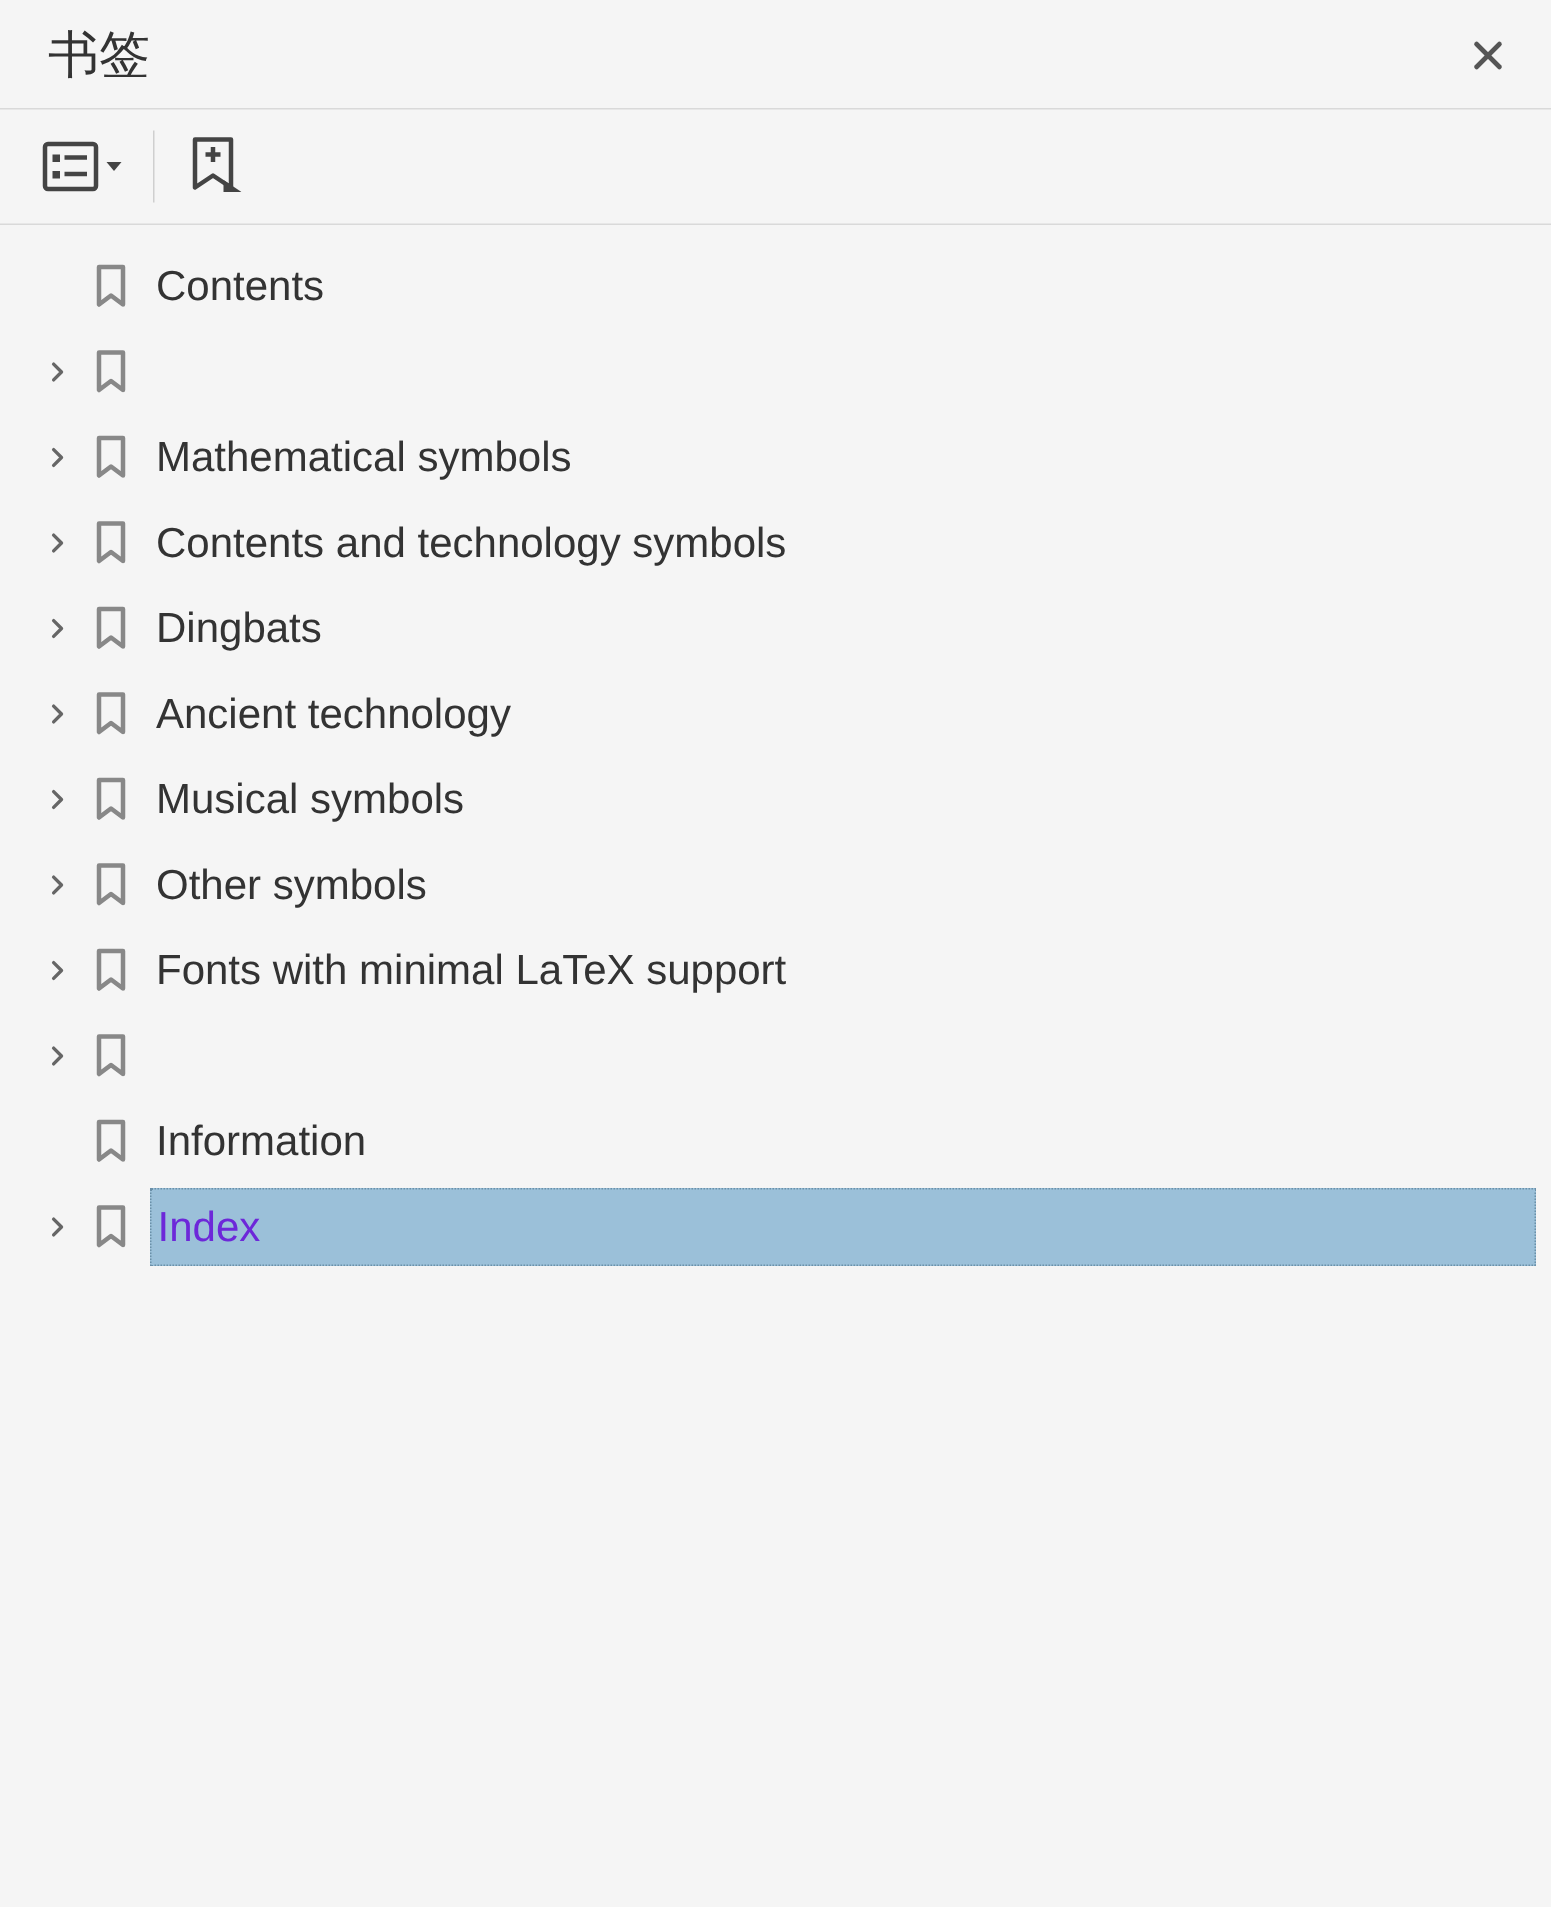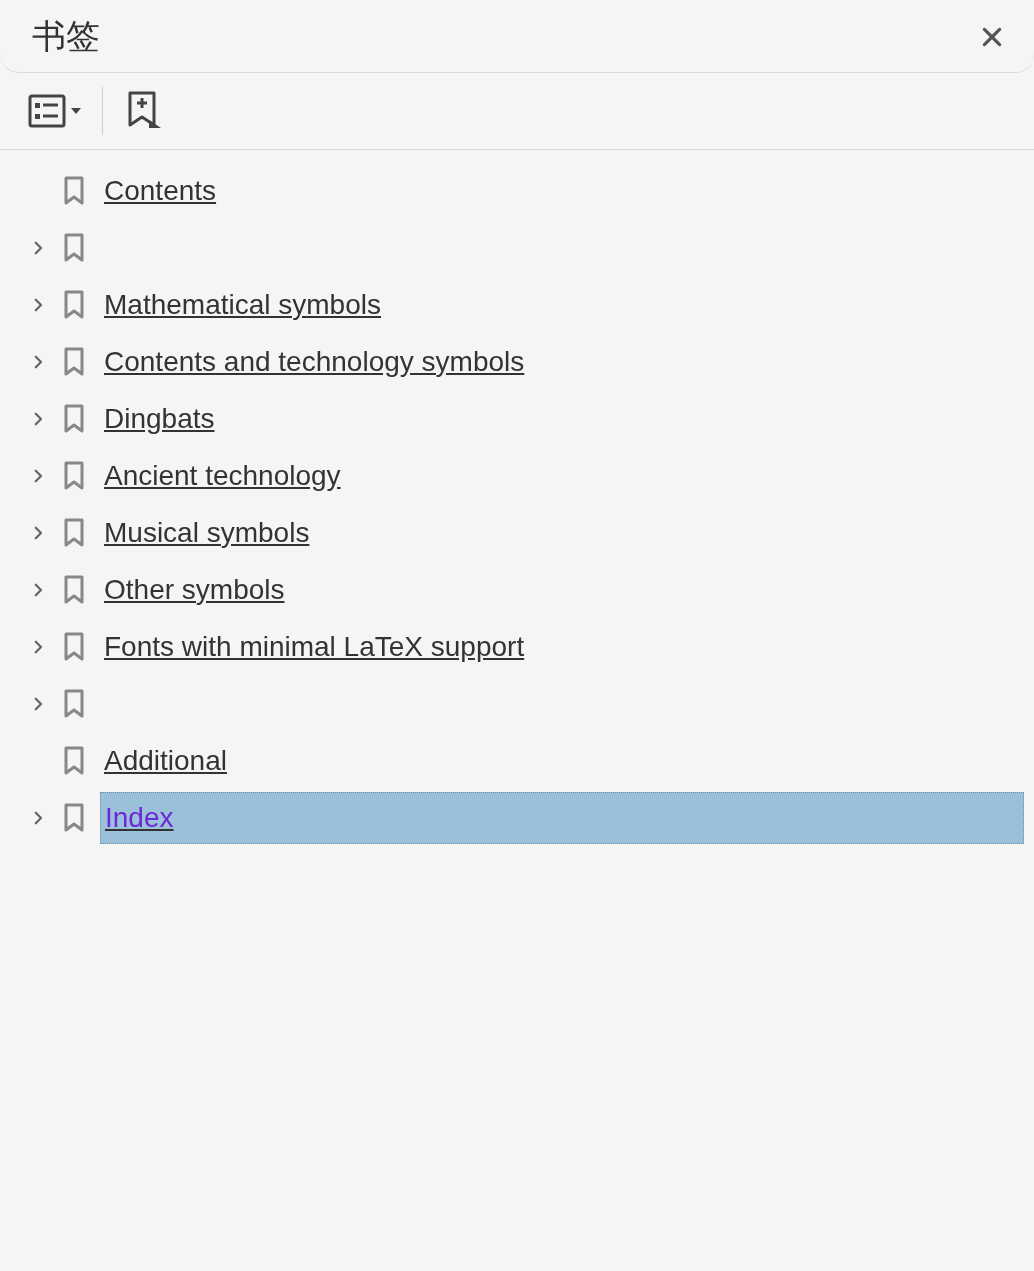--- a/index.html
+++ b/index.html
@@ -15,21 +15,20 @@
   .panel {
     width: 1034px;
     box-sizing: border-box;
   }
   .header {
     display: flex;
     align-items: center;
     justify-content: space-between;
     padding: 14px 22px 12px 32px;
     border-bottom: 1px solid #d9d9d9;
-    border-radius: 19px;
   }
   .title {
     font-size: 34px;
     color: #333;
   }
   .close-btn {
     width: 40px;
     height: 40px;
     display: flex;
     align-items: center;
@@ -85,21 +84,20 @@
     flex-shrink: 0;
   }
   .label-wrap {
     flex: 1;
     height: 100%;
     display: flex;
     align-items: center;
     padding-left: 4px;
     box-sizing: border-box;
     margin-right: 10px;
-    text-decoration: underline;
   }
   .label {
     font-size: 28px;
     color: #333;
     cursor: pointer;
   }
   .hover .label {
     text-decoration: underline;
   }
   .selected {
@@ -292,21 +290,21 @@
         </span>
       </div>
       <div class="row">
         <span class="chevron-slot"></span>
         <span class="bm-icon">
           <svg width="24" height="30" viewBox="0 0 24 30" fill="none" stroke="currentColor" stroke-width="3" stroke-linejoin="round">
             <path d="M4 2 H20 V27 L12 21 L4 27 Z"></path>
           </svg>
         </span>
         <span class="label-wrap">
-          <span class="label">Additional</span>
+          <span class="label">Information</span>
         </span>
       </div>
       <div class="row">
         <span class="chevron-slot">
           <svg width="18" height="18" viewBox="0 0 24 24" fill="none" stroke="currentColor" stroke-width="3" stroke-linecap="round" stroke-linejoin="round">
             <polyline points="9 5 16 12 9 19"></polyline>
           </svg>
         </span>
         <span class="bm-icon">
           <svg width="24" height="30" viewBox="0 0 24 30" fill="none" stroke="currentColor" stroke-width="3" stroke-linejoin="round">

